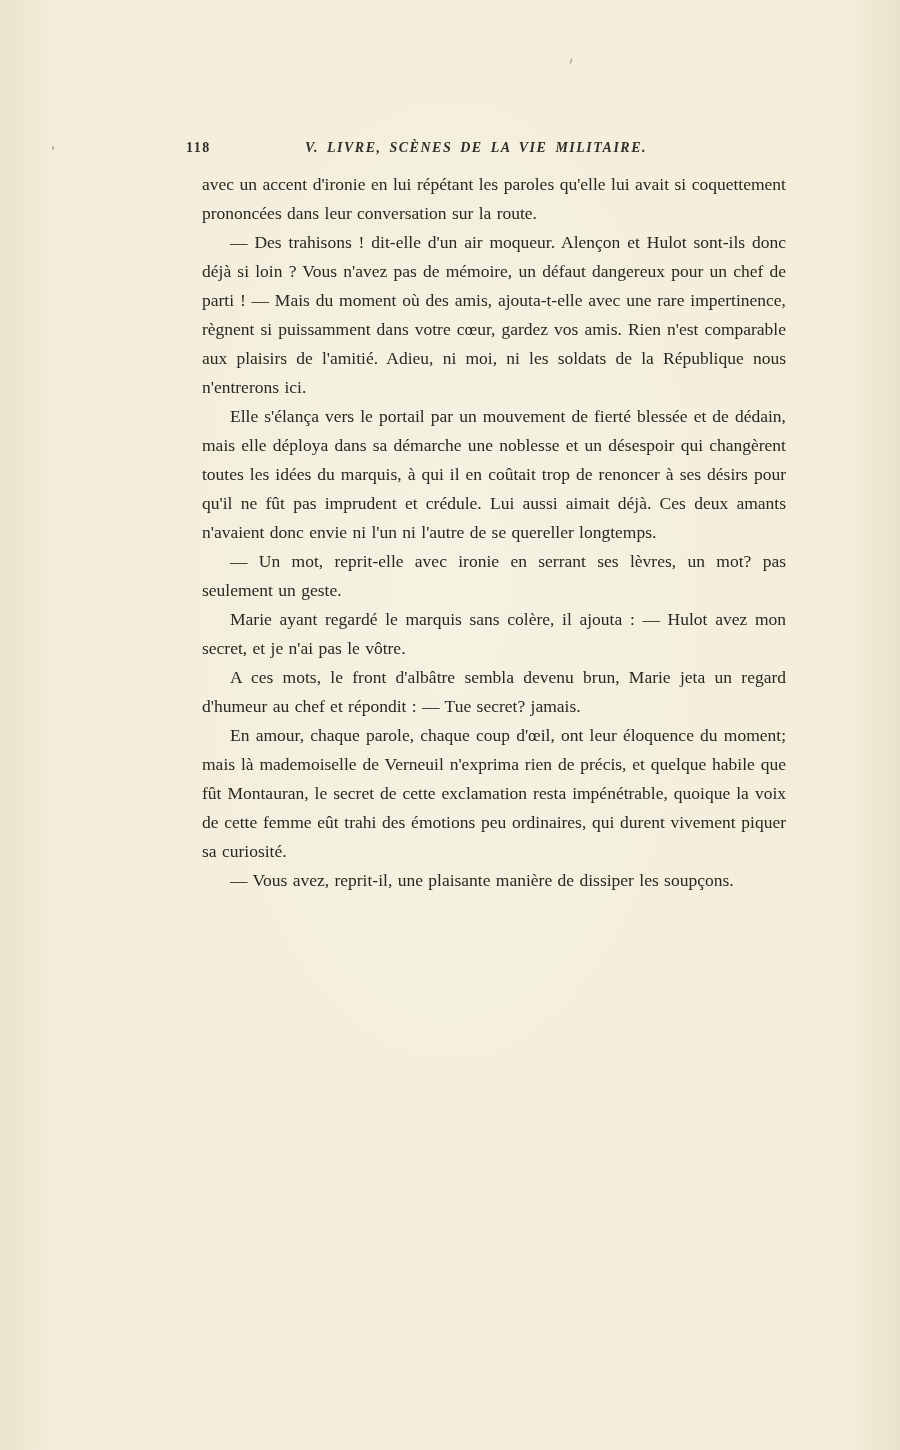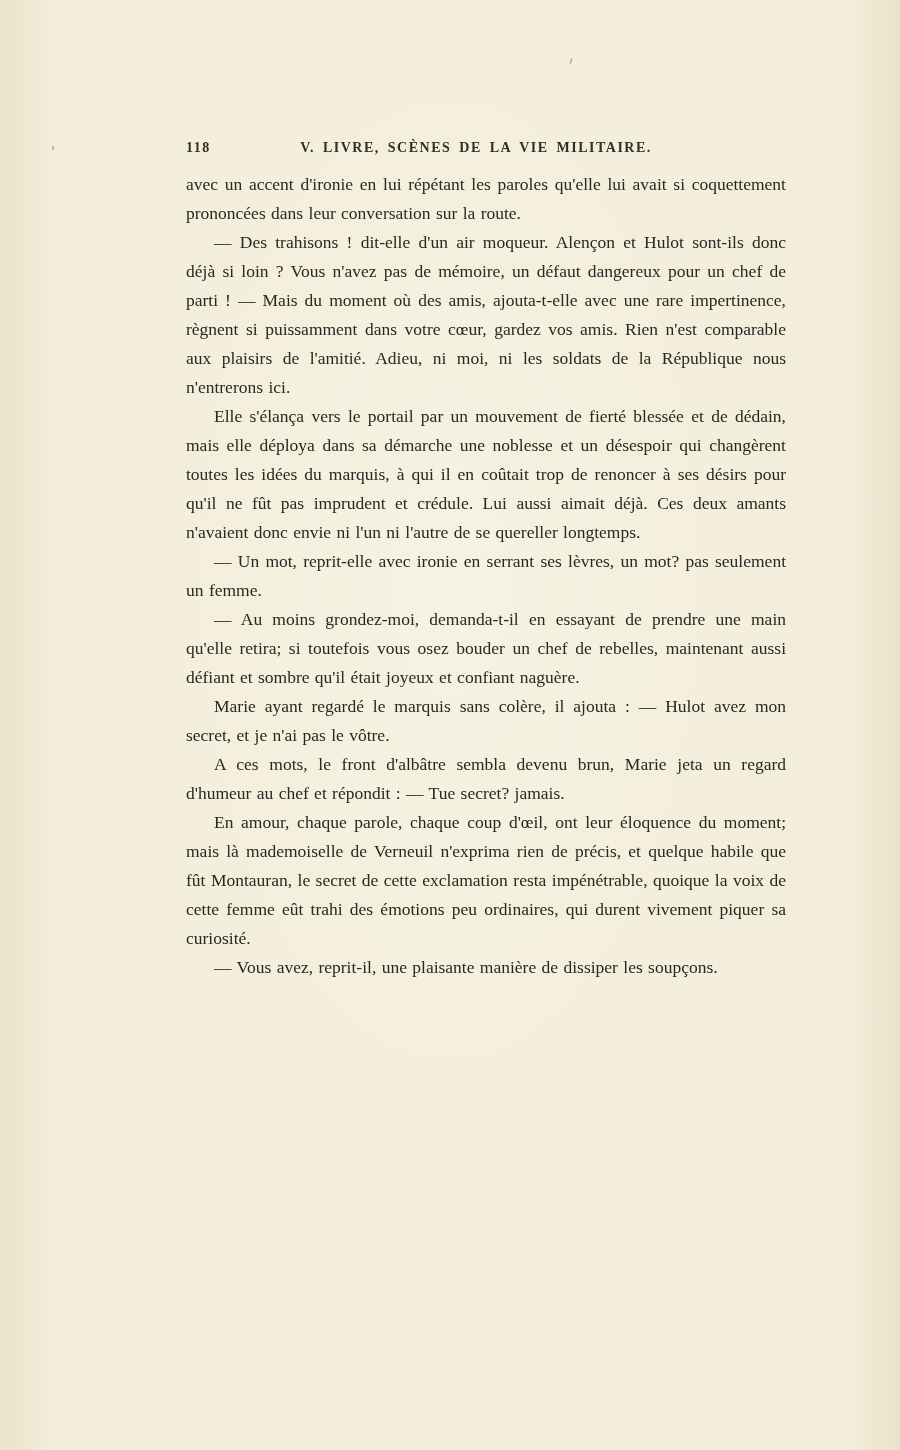--- a/index.html
+++ b/index.html
@@ -41,26 +41,28 @@
     left: 0;
     top: 0;
   }
   .running-title {
     position: absolute;
     left: 40px;
     right: 60px;
     top: 0;
     text-align: center;
     word-spacing: 3px;
+    font-style: italic;
   }
   .body-text {
     font-size: 17.5px;
     line-height: 29px;
     text-align: justify;
     word-spacing: 1px;
+    margin-left: 16px;
   }
   .body-text p {
     margin: 0;
     text-indent: 0;
   }
   .body-text p.indent {
     text-indent: 28px;
   }
   
   .speck {
@@ -81,21 +83,20 @@
   <div class="text-block">
     <div class="running-head">
       <span class="page-number">118</span>
       <span class="running-title">V. LIVRE, SCÈNES DE LA VIE MILITAIRE.</span>
     </div>
 
     <div class="body-text">
         <p>avec un accent d'ironie en lui répétant les paroles qu'elle lui avait si coquettement prononcées dans leur conversation sur la route.</p>
         <p class="indent">— Des trahisons ! dit-elle d'un air moqueur. Alençon et Hulot sont-ils donc déjà si loin ? Vous n'avez pas de mémoire, un défaut dangereux pour un chef de parti ! — Mais du moment où des amis, ajouta-t-elle avec une rare impertinence, règnent si puissamment dans votre cœur, gardez vos amis. Rien n'est comparable aux plaisirs de l'amitié. Adieu, ni moi, ni les soldats de la République nous n'entrerons ici.</p>
         <p class="indent">Elle s'élança vers le portail par un mouvement de fierté blessée et de dédain, mais elle déploya dans sa démarche une noblesse et un désespoir qui changèrent toutes les idées du marquis, à qui il en coûtait trop de renoncer à ses désirs pour qu'il ne fût pas imprudent et crédule. Lui aussi aimait déjà. Ces deux amants n'avaient donc envie ni l'un ni l'autre de se quereller longtemps.</p>
-        <p class="indent">— Un mot, reprit-elle avec ironie en serrant ses lèvres, un mot? pas seulement un femme.</p>
-        <p class="indent">— Au moins grondez-moi, demanda-t-il en essayant de prendre une main qu'elle retira; si toutefois vous osez bouder un chef de rebelles, maintenant aussi défiant et sombre qu'il était joyeux et confiant naguère.</p>
+        <p class="indent">— Un mot, reprit-elle avec ironie en serrant ses lèvres, un mot? pas seulement un geste.</p>
         <p class="indent">Marie ayant regardé le marquis sans colère, il ajouta : — Hulot avez mon secret, et je n'ai pas le vôtre.</p>
         <p class="indent">A ces mots, le front d'albâtre sembla devenu brun, Marie jeta un regard d'humeur au chef et répondit : — Tue secret? jamais.</p>
         <p class="indent">En amour, chaque parole, chaque coup d'œil, ont leur éloquence du moment; mais là mademoiselle de Verneuil n'exprima rien de précis, et quelque habile que fût Montauran, le secret de cette exclamation resta impénétrable, quoique la voix de cette femme eût trahi des émotions peu ordinaires, qui durent vivement piquer sa curiosité.</p>
         <p class="indent">— Vous avez, reprit-il, une plaisante manière de dissiper les soupçons.</p>
       </div>
   </div>
 </div>
 
 </body></html>

